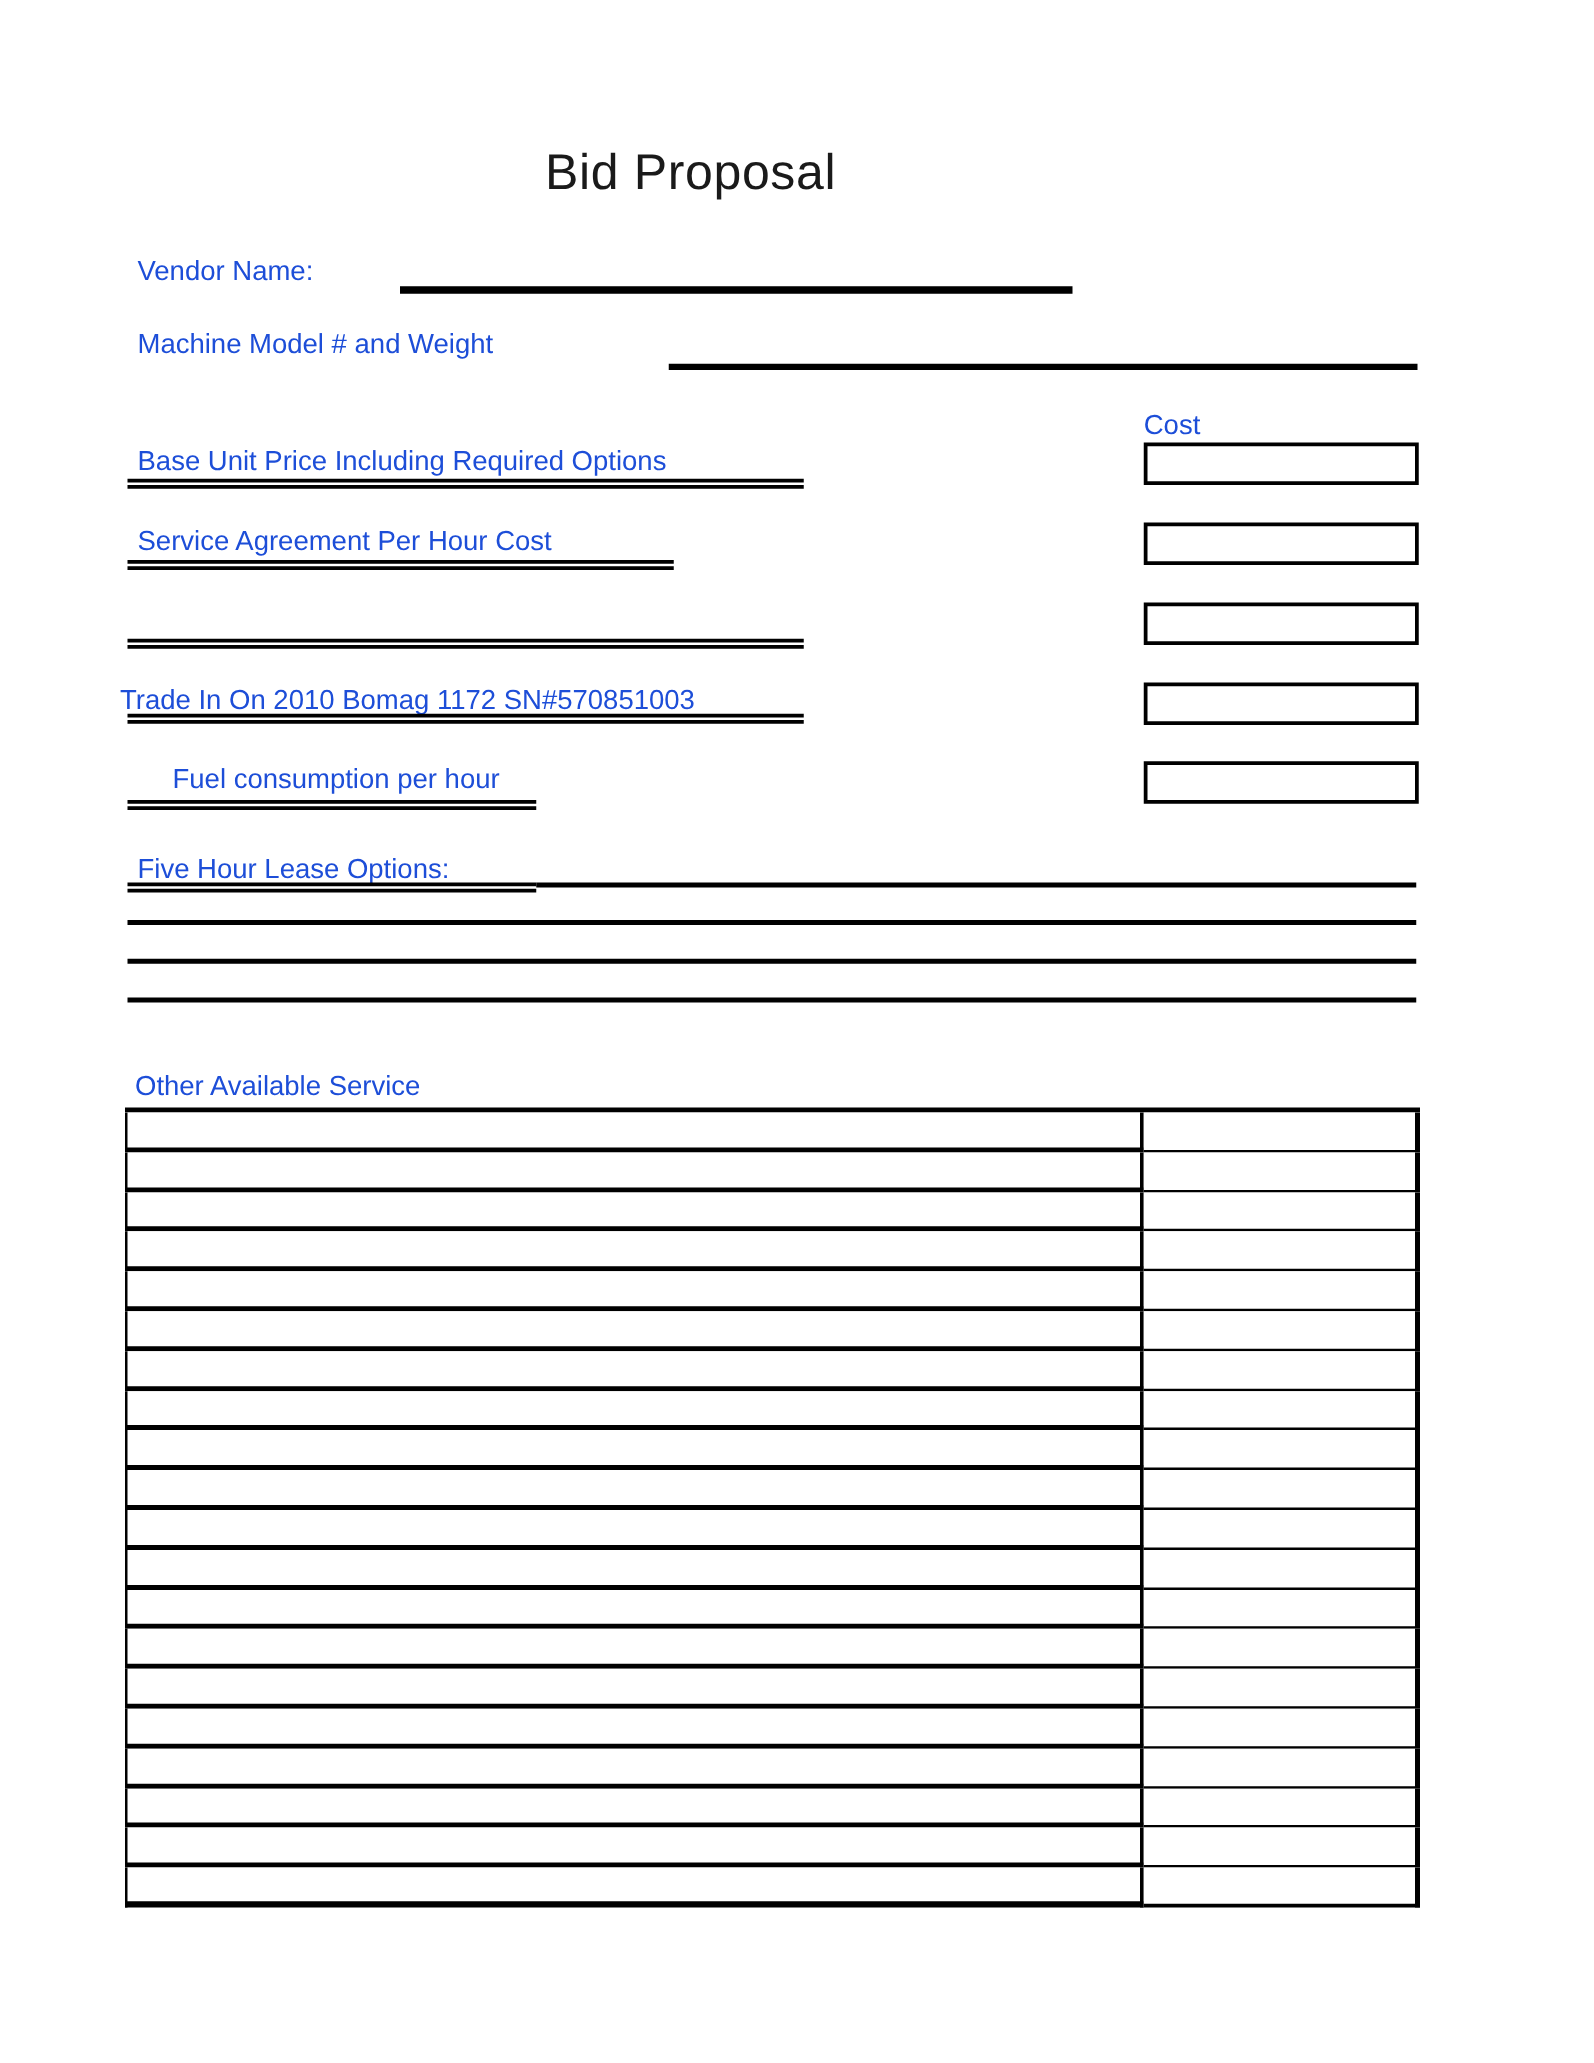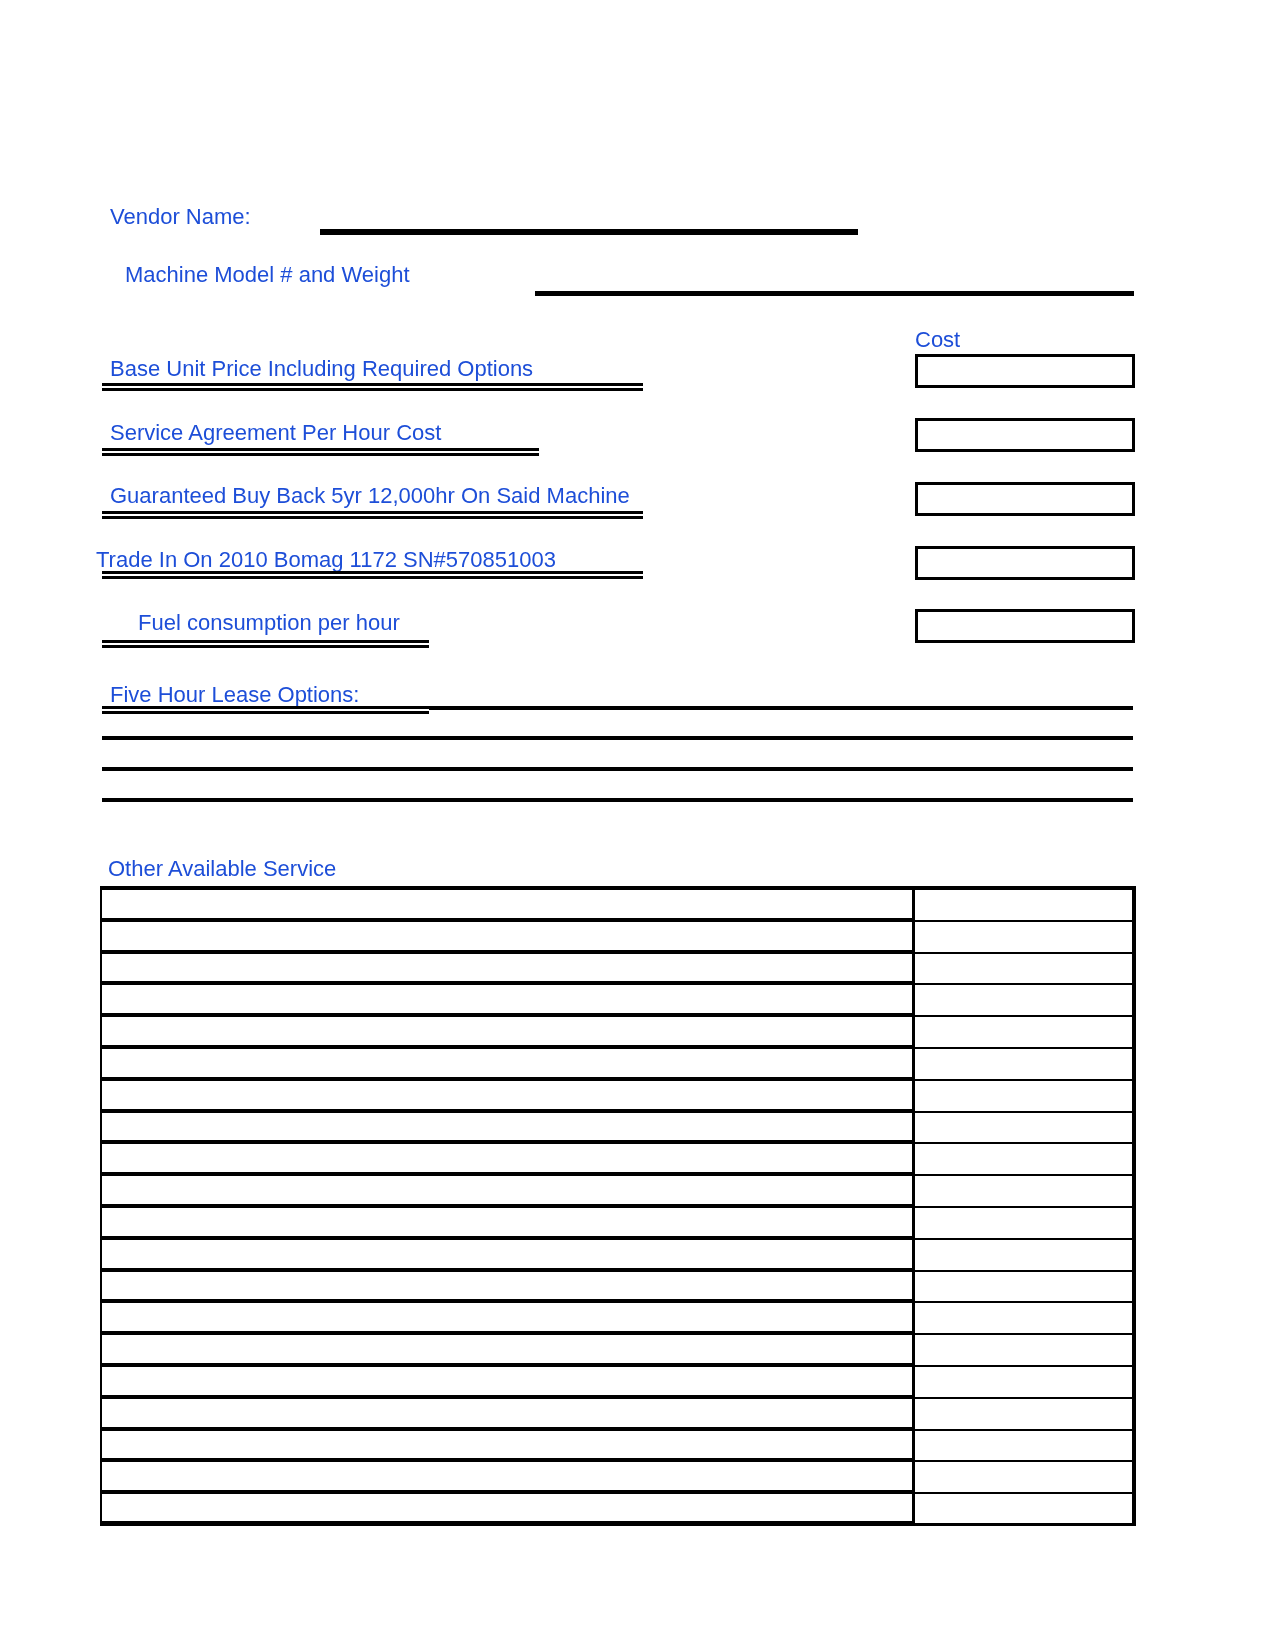--- a/index.html
+++ b/index.html
@@ -60,38 +60,38 @@
     background:#fff;
   }
   .t-row:last-child .t-cell-opt{border-bottom:5px solid #000;}
   .t-row:last-child .t-cell-cost{border-bottom:3px solid #000;}
 </style>
 </head>
 <body>
 
 <div id="page">
 
+  <div id="title" class="abs">Bid Proposal</div>
 
   <div class="abs label" style="top:204px;left:110px;">Vendor Name:</div>
   <div class="abs blank-thick" style="top:229px;left:320px;width:538px;"></div>
 
-  <div class="abs label" style="top:262px;left:110px;margin-left:15px;">Machine Model # and Weight</div>
+  <div class="abs label" style="top:262px;left:110px;">Machine Model # and Weight</div>
   <div class="abs blank-med" style="top:291px;left:535px;width:599px;"></div>
 
   <div class="abs label" style="top:327px;left:915px;width:220px;text-align:left;">Cost</div>
 
   <div class="abs label" style="top:356px;left:110px;">Base Unit Price Including Required Options</div>
   <div class="abs dbl-underline" style="top:383px;left:102px;width:541px;"></div>
   <div class="abs cost-box" style="top:354px;"></div>
 
   <div class="abs label" style="top:420px;left:110px;">Service Agreement Per Hour Cost</div>
   <div class="abs dbl-underline" style="top:448px;left:102px;width:437px;"></div>
   <div class="abs cost-box" style="top:418px;"></div>
 
-  <div class="abs label" style="top:483px;left:110px;">Guaranteed Buy Back 5yr 12,000hr On Said Machine</div>
   <div class="abs dbl-underline" style="top:511px;left:102px;width:541px;"></div>
   <div class="abs cost-box" style="top:482px;"></div>
 
   <div class="abs label" style="top:547px;left:96px;">Trade In On 2010 Bomag 1172 SN#570851003</div>
   <div class="abs dbl-underline" style="top:571px;left:102px;width:541px;"></div>
   <div class="abs cost-box" style="top:546px;"></div>
 
   <div class="abs label" style="top:610px;left:110px;margin-left:28px;">Fuel consumption per hour</div>
   <div class="abs dbl-underline" style="top:640px;left:102px;width:327px;"></div>
   <div class="abs cost-box" style="top:609px;"></div>

